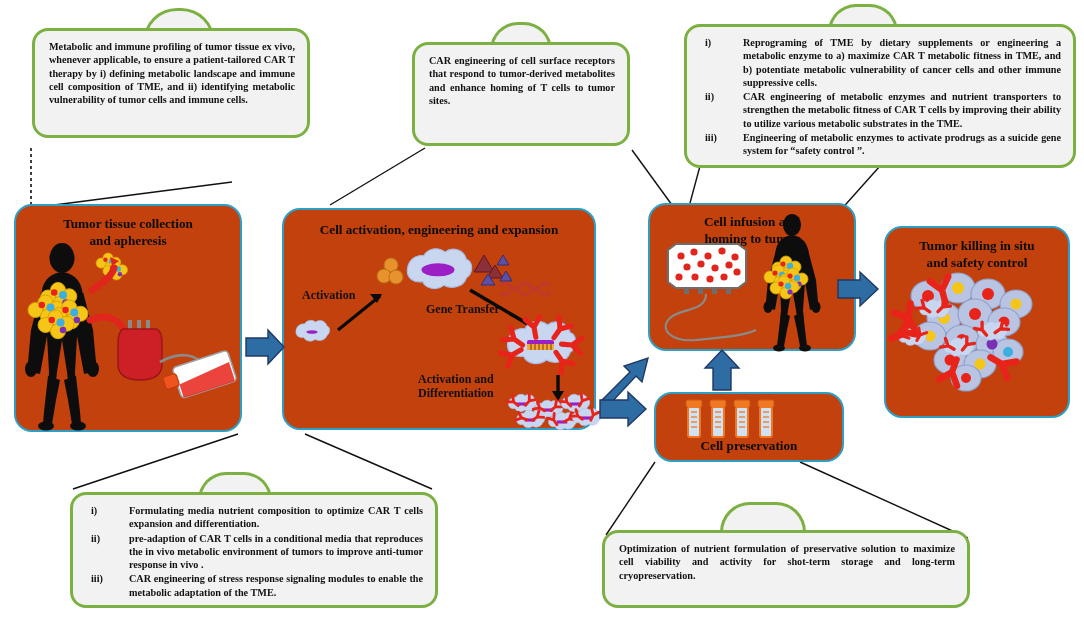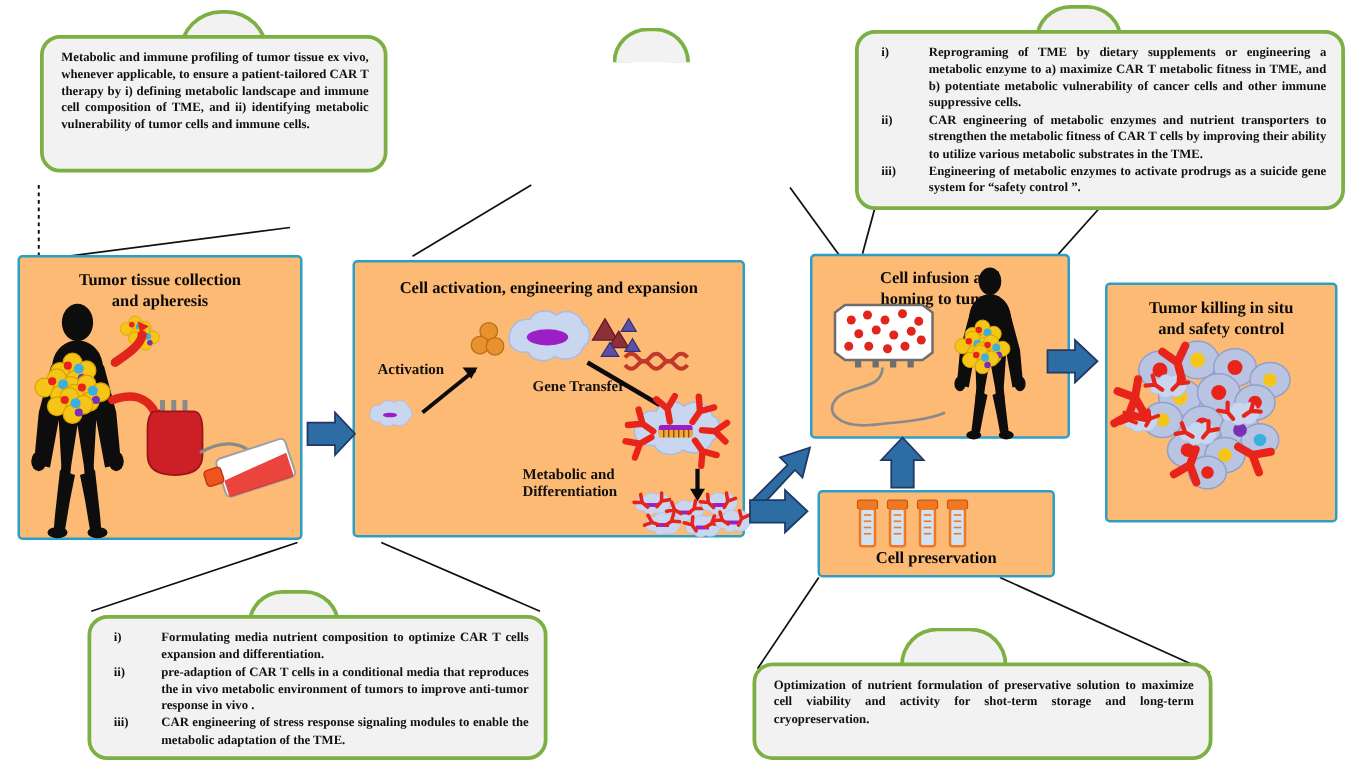--- a/index.html
+++ b/index.html
@@ -24,21 +24,21 @@
   .ctext.pad-l{left:18px;}
 
   
   ul.clist{list-style:none;margin:0;padding:0;}
   ul.clist li{display:flex;margin-bottom:1px;}
   ul.clist li .mk{flex:0 0 38px;font-weight:bold;}
   ul.clist li .bd{flex:1;text-align:justify;}
 
   
   .panel{position:absolute;box-sizing:border-box;
-         border:2.5px solid #2E9FC4;border-radius:4px;background:#fdba74;
+         border:2.5px solid #2E9FC4;border-radius:18px;background:#c2410c;
          z-index:6;}
   .panel-title{position:absolute;left:0;right:0;text-align:center;
          font-size:13.2px;font-weight:bold;color:#0b0b0b;line-height:1.25;}
 
   
   #links{position:absolute;left:0;top:0;width:1084px;height:618px;z-index:2;}
   #artwork{position:absolute;left:0;top:0;width:1084px;height:618px;z-index:7;
            pointer-events:none;}
 
   
@@ -67,20 +67,23 @@
     <path d="M606,535 L655,462" stroke="#111" stroke-width="1.4" fill="none"></path>
     <path d="M968,538 L800,462" stroke="#111" stroke-width="1.4" fill="none"></path>
   </svg>
 
   <div class="callout-handle" style="left:143px;top:8px;width:72px;height:34px;"></div>
   <div class="callout" style="left:32px;top:28px;width:278px;height:110px;">
     <div class="ctext">Metabolic and immune profiling of tumor tissue ex vivo, whenever applicable, to ensure a patient-tailored CAR T therapy by i) defining metabolic landscape and immune cell composition of TME, and ii) identifying metabolic vulnerability of tumor cells and immune cells.</div>
   </div>
 
   <div class="callout-handle" style="left:490px;top:22px;width:62px;height:28px;"></div>
+  <div class="callout" style="left:412px;top:42px;width:218px;height:104px;">
+    <div class="ctext">CAR engineering of cell surface receptors that respond to tumor-derived metabolites and enhance homing of T cells to tumor sites.</div>
+  </div>
 
   <div class="callout-handle" style="left:828px;top:4px;width:70px;height:28px;"></div>
   <div class="callout" style="left:684px;top:24px;width:392px;height:144px;">
     <div class="ctext pad-l">
       <ul class="clist">
         <li>
           <span class="mk">i)</span>
           <span class="bd">Reprograming of TME by dietary supplements or engineering a metabolic enzyme to a) maximize CAR T metabolic fitness in TME, and b) potentiate metabolic vulnerability of cancer cells and other immune suppressive cells.</span>
         </li>
         <li>
@@ -127,21 +130,21 @@
     </div>
   </div>
 
   <div class="panel" style="left:282px;top:208px;width:314px;height:222px;">
     <div class="panel-title" style="top:12px;">
       <span>Cell activation, engineering and expansion</span>
     </div>
     <div class="inlab" style="left:18px;top:78px;">Activation</div>
     <div class="inlab" style="left:142px;top:92px;">Gene Transfer</div>
     <div class="inlab" style="left:134px;top:162px;text-align:left;">
-      <span>Metabolic and</span><br>
+      <span>Activation and</span><br>
       <span>Differentiation</span>
     </div>
   </div>
 
   <div class="panel" style="left:648px;top:203px;width:208px;height:148px;">
     <div class="panel-title" style="top:9px;">
       <span>Cell infusion and</span><br>
       <span>homing to tumor</span>
     </div>
   </div>

